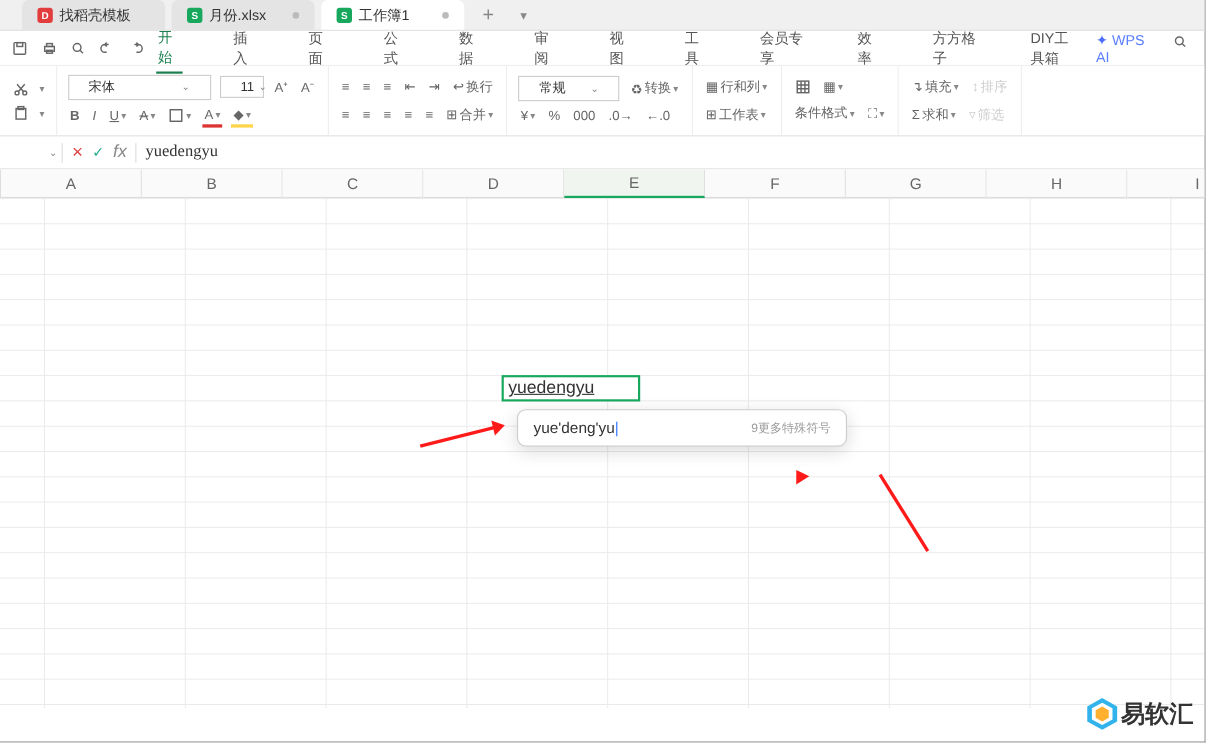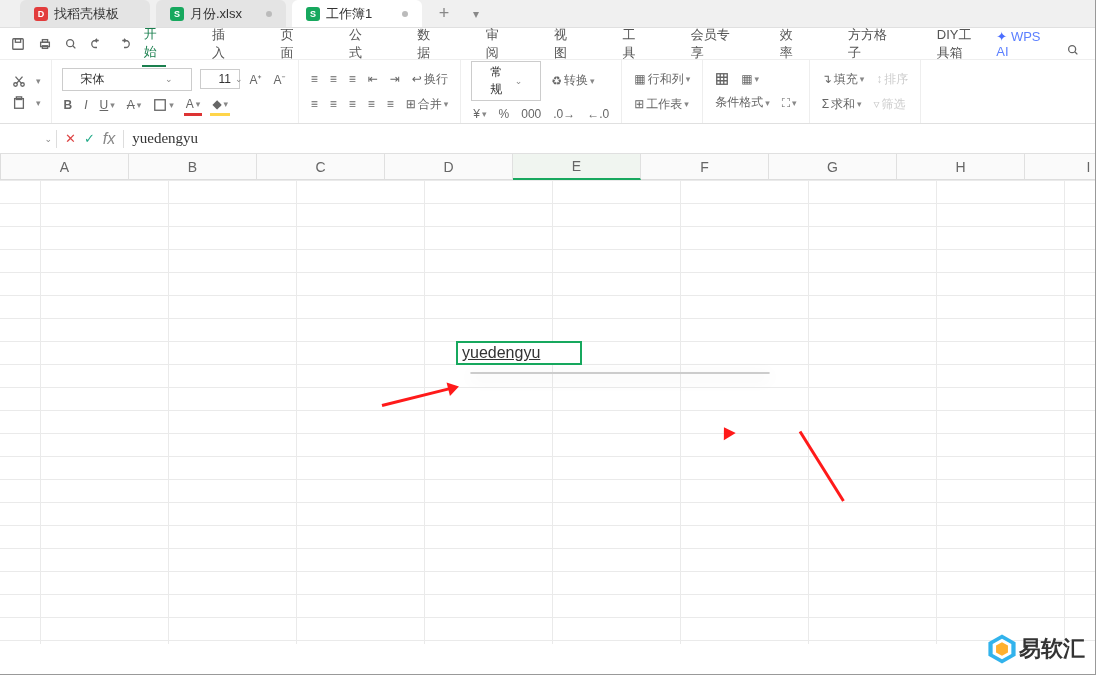--- a/index.html
+++ b/index.html
@@ -10,21 +10,21 @@
     .tab-ico{width:14px;height:14px;border-radius:3px;display:flex;align-items:center;justify-content:center;font-size:9px;color:#fff;font-weight:bold}
     .ico-d{background:#e23c3c}
     .ico-s{background:#17a85e}
     .dot{width:6px;height:6px;border-radius:50%;background:#bbb;margin-left:auto}
     .tab-add{display:flex;align-items:center;justify-content:center;width:32px;font-size:18px;color:#888;cursor:pointer}
     .q-row{display:flex;align-items:center;height:32px;padding-left:10px;border-bottom:1px solid #eee;gap:10px}
     .q-btn{width:18px;height:18px;color:#888;cursor:pointer;display:flex;align-items:center;justify-content:center}
     .menu{display:flex;align-items:center;gap:44px;height:100%}
     .m-item{color:#555;cursor:pointer;padding:4px 2px}
     .m-item.active{color:#1a7f4e;border-bottom:2px solid #1a7f4e;font-weight:500}
-    .m-right{margin-left:auto;display:flex;align-items:flex-end;gap:16px;margin-right:14px}
+    .m-right{margin-left:auto;display:flex;align-items:flex-start;gap:16px;margin-right:14px}
     .ai{color:#5b7fff;font-weight:500}
     .ribbon{display:flex;height:64px;border-bottom:1px solid #e0e0e0;background:#fff}
     .r-grp{display:flex;flex-direction:column;justify-content:center;padding:4px 10px;border-right:1px solid #eee;gap:4px}
     .r-row{display:flex;align-items:center;gap:8px}
     .rb{color:#666;cursor:pointer;font-size:12px;display:flex;align-items:center;gap:2px;padding:2px}
     .sel{border:1px solid #ccc;padding:2px 18px;background:#fff;font-size:12px;display:flex;align-items:center;gap:4px;cursor:pointer}
     .sel.font{width:130px}
     .sel.size{width:40px}
     .chev{font-size:9px;color:#888;margin-left:auto}
     svg.ic{width:14px;height:14px;stroke:#666;fill:none;stroke-width:1.5}
@@ -209,21 +209,21 @@
       <span class="rb">≡</span>
       <span class="rb">≡</span>
       <span class="rb">≡</span>
       <span class="rb">≡</span>
       <span class="rb">≡</span>
       <span class="rb">⊞ <span>合并</span><span class="chev">▾</span></span>
     </div>
   </div>
   <div class="r-grp">
     <div class="r-row">
-      <div class="sel" style="width:70px">
+      <div class="sel" style="width:92px">
           <span>常规</span>
           <span class="chev">⌄</span>
         </div>
       <span class="rb">♻ <span>转换</span><span class="chev">▾</span></span>
     </div>
     <div class="r-row">
       <span class="rb">¥<span class="chev">▾</span></span>
       <span class="rb">%</span>
       <span class="rb">000</span>
       <span class="rb">.0→</span>
@@ -293,20 +293,24 @@
     <div class="ch">H</div>
     <div class="ch">I</div>
   </div>
   <div class="rows-area">
     <div class="grid-bg"></div>
     <div class="cell-edit" style="left:456px;top:161px;width:126px;height:24px">
         <span>yuedengyu</span>
       </div>
 
     <div class="ime" style="left:470px;top:192px;width:300px">
+      <div class="ime-top">
+        <span class="ime-inp">yue'deng'yu</span>
+        <span class="ime-hint">9更多特殊符号</span>
+      </div>
     </div>
 
     <div class="arrow-line" style="left:382px;top:224px;width:72px;transform:rotate(-14deg)"></div>
     <div class="arrow-head" style="left:448px;top:200px;transform:rotate(-14deg)"></div>
     <div class="arrow-line" style="left:718px;top:250px;width:82px;transform:rotate(58deg) scaleX(-1);transform-origin:right center"></div>
     <div class="arrow-head" style="left:716px;top:242px;transform:rotate(-122deg)"></div>
   </div>
 </div>
 
 <div class="watermark">

